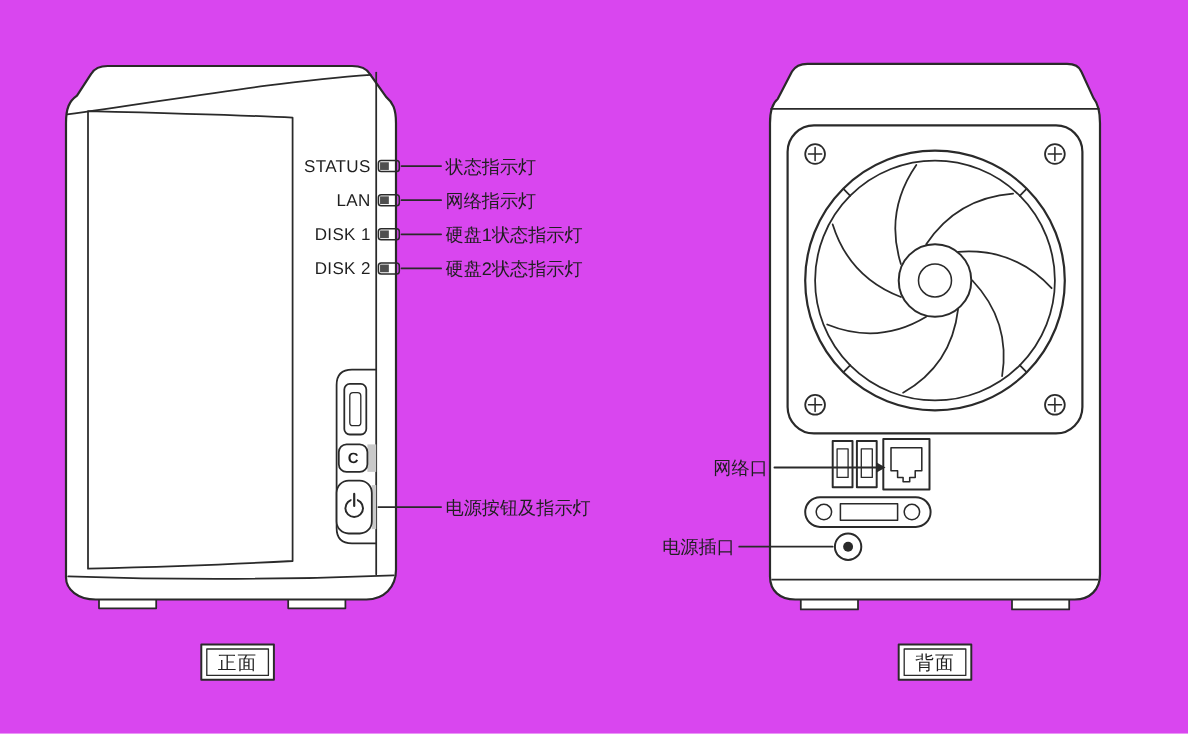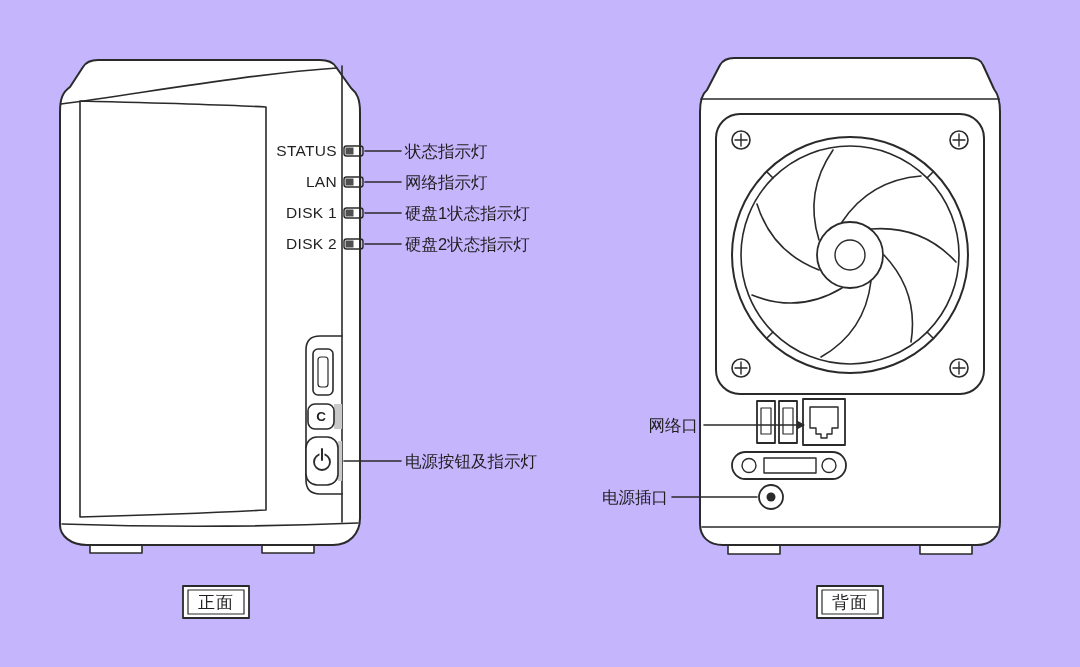--- a/index.html
+++ b/index.html
@@ -1,16 +1,16 @@
 <!DOCTYPE html>
 <html><head>
 <meta charset="utf-8">
 <style>
   html,body{margin:0;padding:0;background:#ffffff;}
-  .stage{width:1080px;height:667px;background:#c4b5fd;position:relative;overflow:hidden;}
+  .stage{width:1080px;height:667px;background:#d946ef;position:relative;overflow:hidden;}
   svg text{font-family:"Liberation Sans","DejaVu Sans",sans-serif;fill:#1f1f1f;}
   .t-label{font-size:15.5px;letter-spacing:.3px;}
   .t-callout{font-size:16.5px;}
   .t-caption{font-size:17px;letter-spacing:1px;}
   .t-c{font-size:13.5px;font-weight:bold;}
   .s2{fill:none;stroke:#2a2a2a;stroke-width:2;stroke-linecap:round;stroke-linejoin:round;}
   .s18{fill:none;stroke:#2a2a2a;stroke-width:1.8;stroke-linecap:round;stroke-linejoin:round;}
   .s16{fill:none;stroke:#2a2a2a;stroke-width:1.6;stroke-linecap:round;stroke-linejoin:round;}
   .s14{fill:none;stroke:#2a2a2a;stroke-width:1.4;stroke-linecap:round;stroke-linejoin:round;}
   .s12{fill:none;stroke:#2a2a2a;stroke-width:1.2;stroke-linecap:round;stroke-linejoin:round;}

